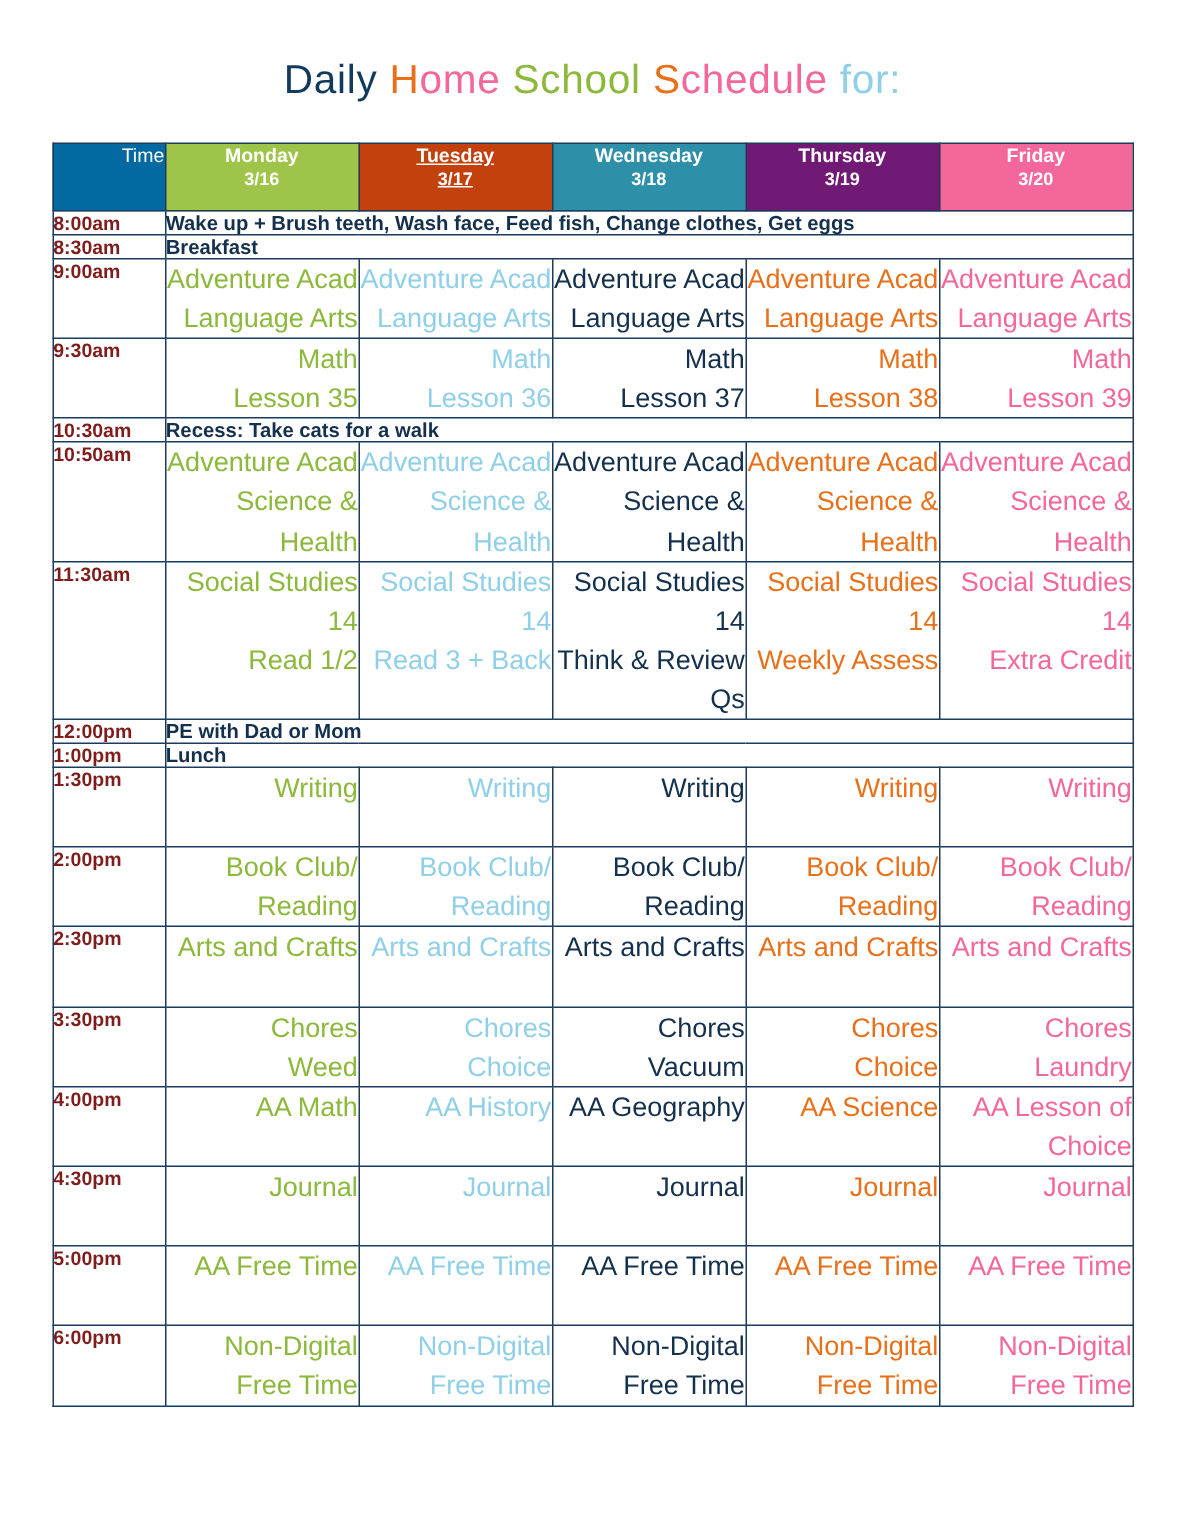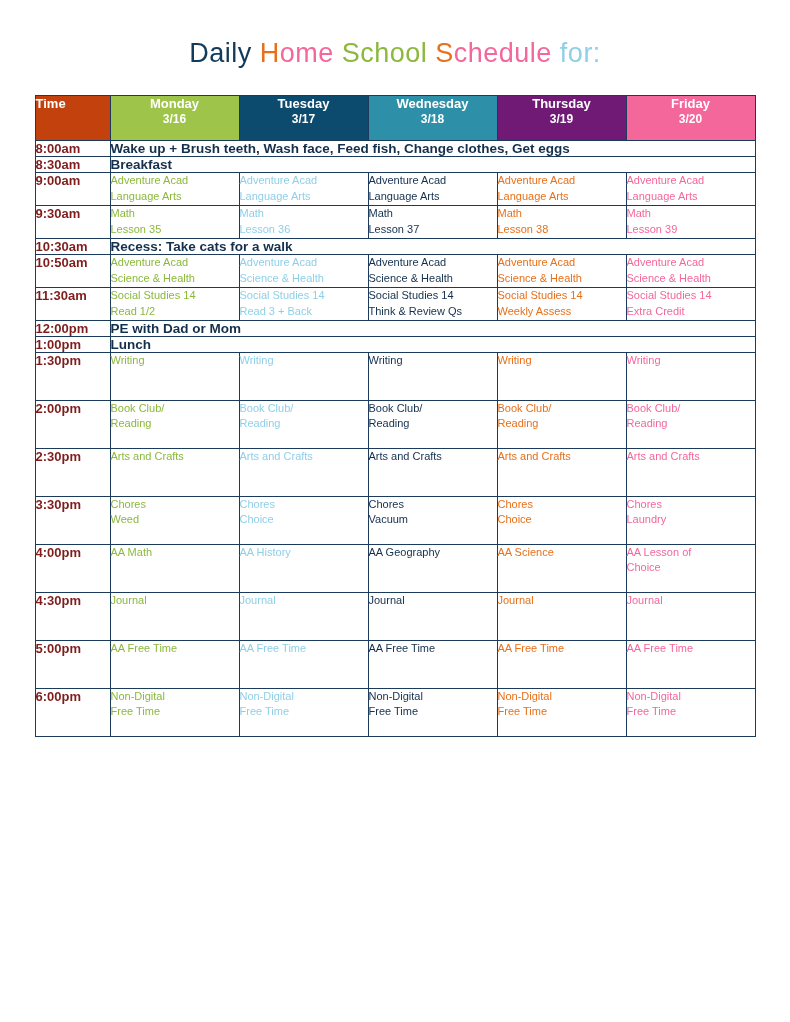--- a/index.html
+++ b/index.html
@@ -37,25 +37,25 @@
     margin: 0 auto;
     table-layout: fixed;
   }
   table.schedule td, table.schedule th {
     border: 1px solid #1b3a5c;
     vertical-align: top;
     padding: 0;
   }
   
   .hdr-time {
-    background: #c2410c;
+    background: #0369a1;
     color: #ffffff;
-    text-align: left;
+    text-align: right;
     font-size: 13px;
-    font-weight: bold;
+    font-weight: normal;
     height: 44px;
     vertical-align: middle;
     width: 74px;
   }
   .hdr-day {
     color: #ffffff;
     text-align: center;
     font-size: 13px;
     font-weight: bold;
     height: 44px;
@@ -76,24 +76,25 @@
   }
   
   .full-cell {
     font-size: 13.5px;
     font-weight: bold;
     color: #14304d;
     padding: 7px 8px 7px 9px;
   }
   
   .sub-cell {
-    font-size: 11px;
+    font-size: 18px;
     line-height: 1.45;
     padding: 7px 6px 7px 8px;
     background: #ffffff;
+    text-align: right;
   }
   .sub-cell .l2 { display: block; }
   
   .c-mon { border-left: 4px solid #9ec54a; color: #8cb83c; }
   .c-tue { border-left: 4px solid #a8dcf0; color: #8fcfe8; }
   .c-wed { border-left: 1px solid #1b3a5c; color: #14304d; }
   .c-thu { border-left: 4px solid #e8701a; color: #e8701a; }
   .c-fri { border-left: 4px solid #f4679b; color: #f4679b; }
 
   .tall { height: 48px; }
@@ -106,21 +107,21 @@
   <h1 class="title" id="title-el"><span style="color: rgb(18, 58, 91);">D</span><span style="color: rgb(18, 58, 91);">aily </span><span style="color: rgb(232, 112, 26);">H</span><span style="color: rgb(244, 103, 155);">ome </span><span style="color: rgb(140, 184, 60);">S</span><span style="color: rgb(140, 184, 60);">chool </span><span style="color: rgb(232, 112, 26);">S</span><span style="color: rgb(244, 103, 155);">chedule </span><span style="color: rgb(143, 207, 232);">for:</span></h1>
 
   <table class="schedule">
     <thead>
       <tr>
         <th class="hdr-time">Time</th>
         <th class="hdr-day" id="hdr-0" style="background: rgb(158, 197, 74); margin-top: 14px;">
           <span>Monday</span>
           <span class="dnum">3/16</span>
         </th>
-        <th class="hdr-day" id="hdr-1" style="background: #0c4a6e;">
+        <th class="hdr-day" id="hdr-1" style="background: #c2410c; text-decoration: underline;">
           <span>Tuesday</span>
           <span class="dnum">3/17</span>
         </th>
         <th class="hdr-day" id="hdr-2" style="background: rgb(46, 143, 168);">
           <span>Wednesday</span>
           <span class="dnum">3/18</span>
         </th>
         <th class="hdr-day" id="hdr-3" style="background: #701a75;">
           <span>Thursday</span>
           <span class="dnum">3/19</span>

